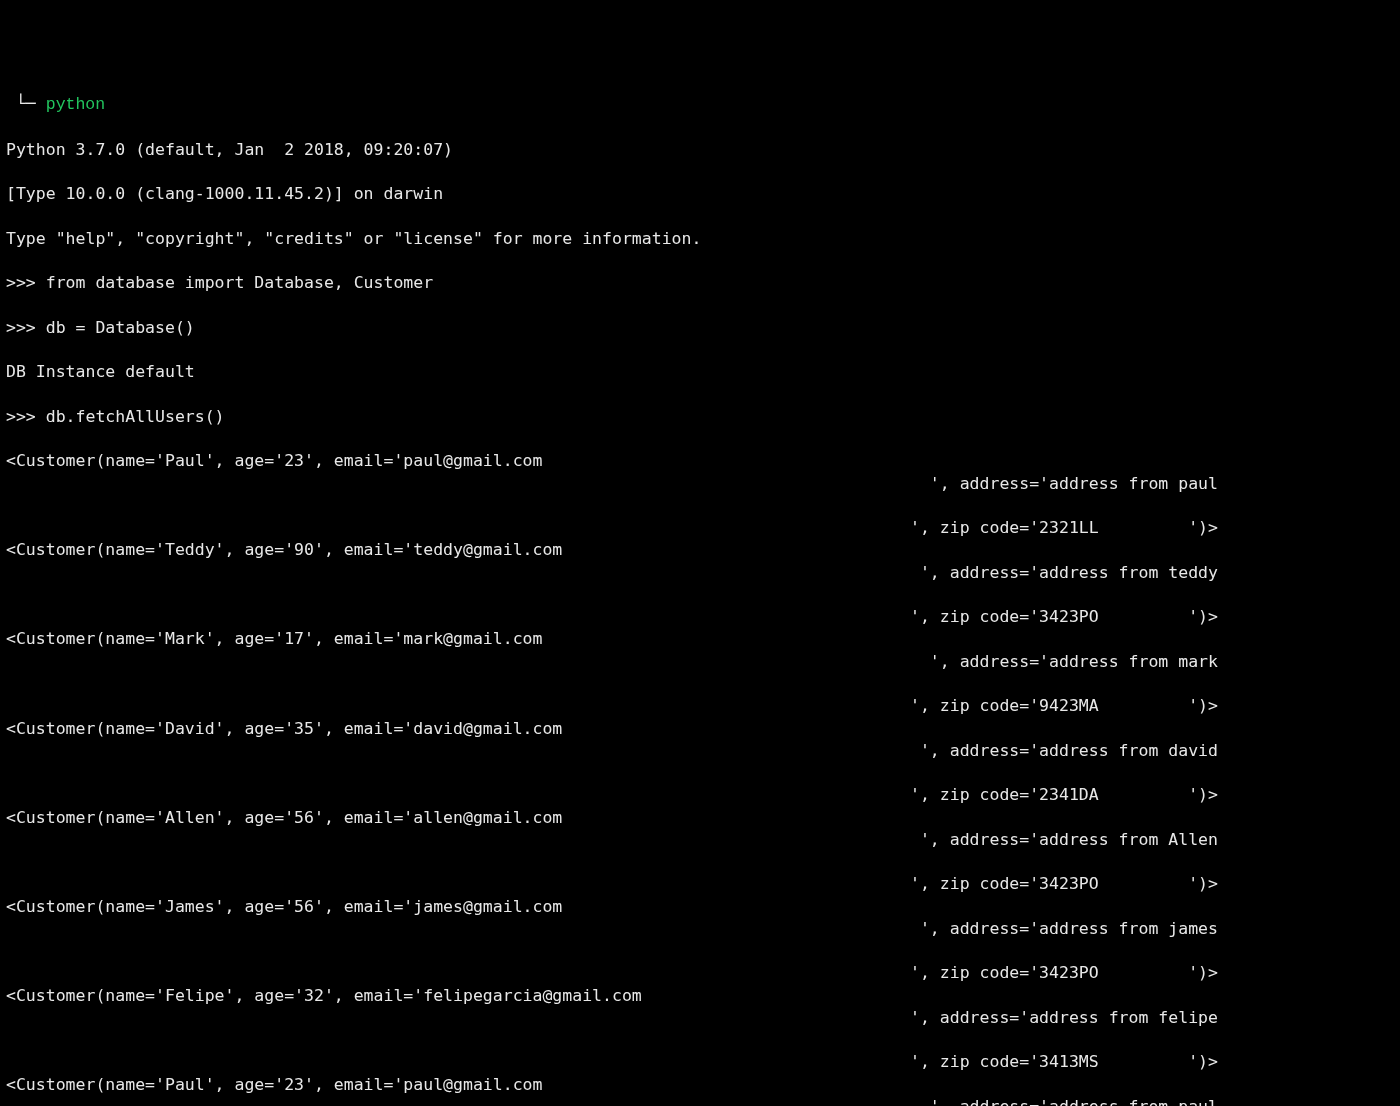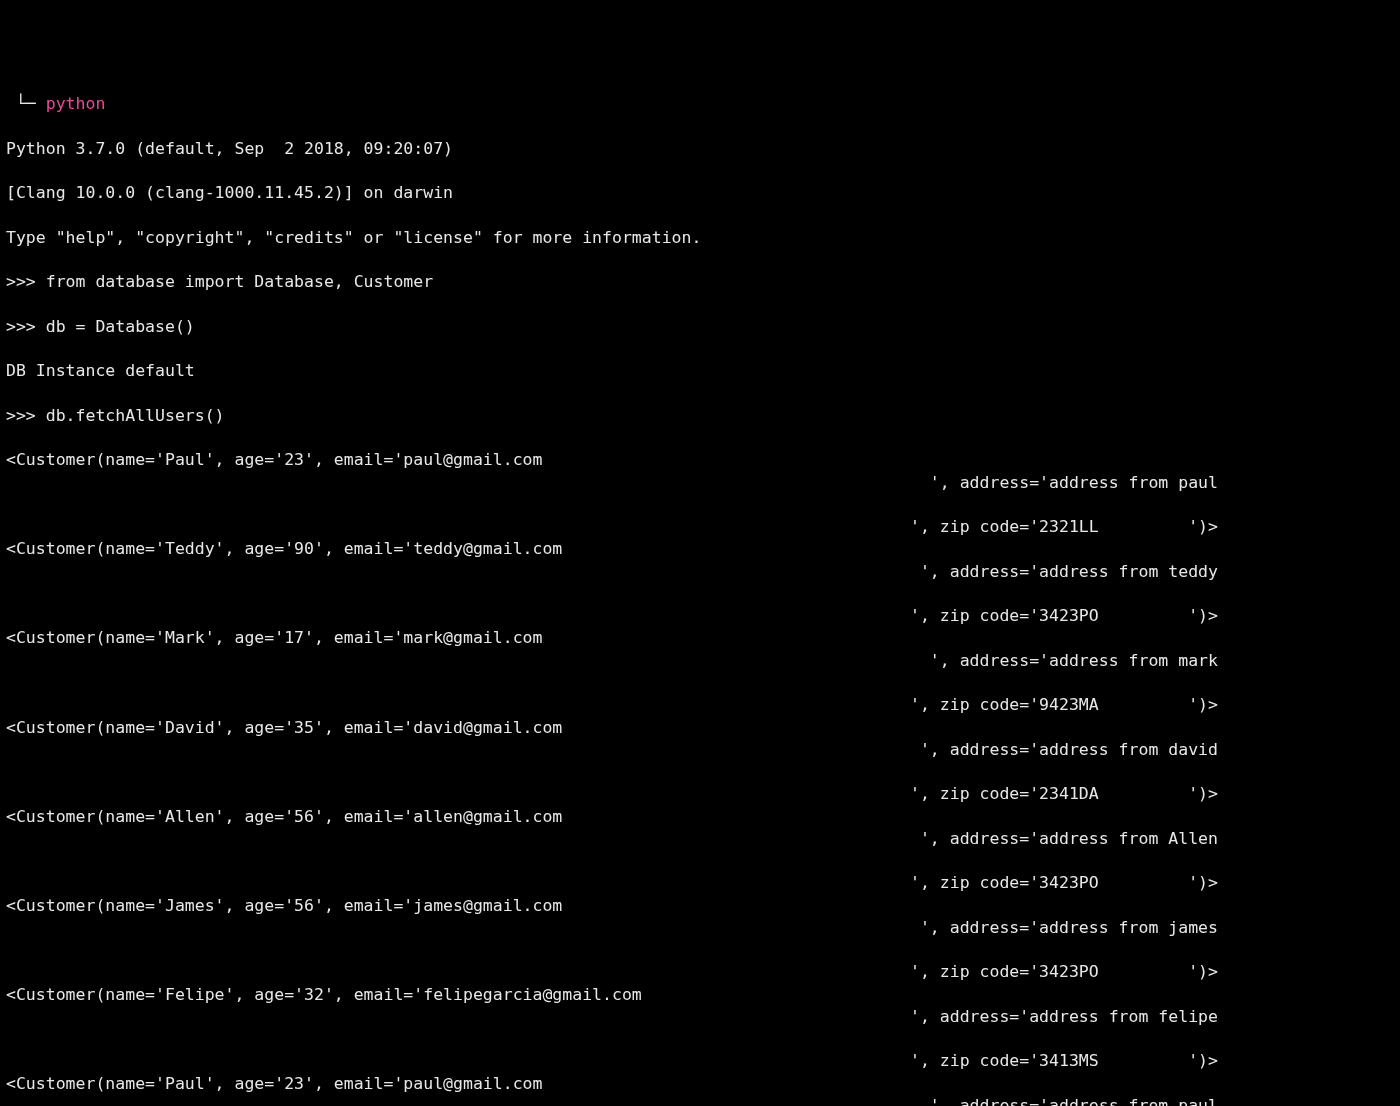--- a/index.html
+++ b/index.html
@@ -13,35 +13,36 @@
       font-family: "Menlo", "Monaco", "Consolas", monospace;
       font-size: 16.5px;
       line-height: 1.35;
       padding: 4px 6px;
       width: 1400px;
       height: 1106px;
       overflow: hidden;
       white-space: pre;
     }
     .green {
-      color: #ec4899;
+      color: #22c55e;
+      font-family: Liberation Mono, monospace;
     }
     .line {
       display: block;
       min-height: 1.35em;
     }
   </style>
 </head>
 <body>
 
 
 
 <span class="line"><span> └─ </span><span class="green">python</span></span>
-<span class="line">Python 3.7.0 (default, Sep  2 2018, 09:20:07)</span>
-<span class="line">[Clang 10.0.0 (clang-1000.11.45.2)] on darwin</span>
+<span class="line">Python 3.7.0 (default, Jan  2 2018, 09:20:07)</span>
+<span class="line">[Type 10.0.0 (clang-1000.11.45.2)] on darwin</span>
 <span class="line">Type "help", "copyright", "credits" or "license" for more information.</span>
 <span class="line">&gt;&gt;&gt; from database import Database, Customer</span>
 <span class="line">&gt;&gt;&gt; db = Database()</span>
 <span class="line">DB Instance default</span>
 <span class="line">&gt;&gt;&gt; db.fetchAllUsers()</span>
 <div id="customers-out"><span class="line">&lt;Customer(name='Paul', age='23', email='paul@gmail.com</span><span class="line">                                                                                             ', address='address from paul</span><span class="line"></span><span class="line">                                                                                           ', zip code='2321LL         ')&gt;</span><span class="line">&lt;Customer(name='Teddy', age='90', email='teddy@gmail.com</span><span class="line">                                                                                            ', address='address from teddy</span><span class="line"></span><span class="line">                                                                                           ', zip code='3423PO         ')&gt;</span><span class="line">&lt;Customer(name='Mark', age='17', email='mark@gmail.com</span><span class="line">                                                                                             ', address='address from mark</span><span class="line"></span><span class="line">                                                                                           ', zip code='9423MA         ')&gt;</span><span class="line">&lt;Customer(name='David', age='35', email='david@gmail.com</span><span class="line">                                                                                            ', address='address from david</span><span class="line"></span><span class="line">                                                                                           ', zip code='2341DA         ')&gt;</span><span class="line">&lt;Customer(name='Allen', age='56', email='allen@gmail.com</span><span class="line">                                                                                            ', address='address from Allen</span><span class="line"></span><span class="line">                                                                                           ', zip code='3423PO         ')&gt;</span><span class="line">&lt;Customer(name='James', age='56', email='james@gmail.com</span><span class="line">                                                                                            ', address='address from james</span><span class="line"></span><span class="line">                                                                                           ', zip code='3423PO         ')&gt;</span><span class="line">&lt;Customer(name='Felipe', age='32', email='felipegarcia@gmail.com</span><span class="line">                                                                                           ', address='address from felipe</span><span class="line"></span><span class="line">                                                                                           ', zip code='3413MS         ')&gt;</span><span class="line">&lt;Customer(name='Paul', age='23', email='paul@gmail.com</span><span class="line">                                                                                             ', address='address from paul</span></div>
 
 
 
 

